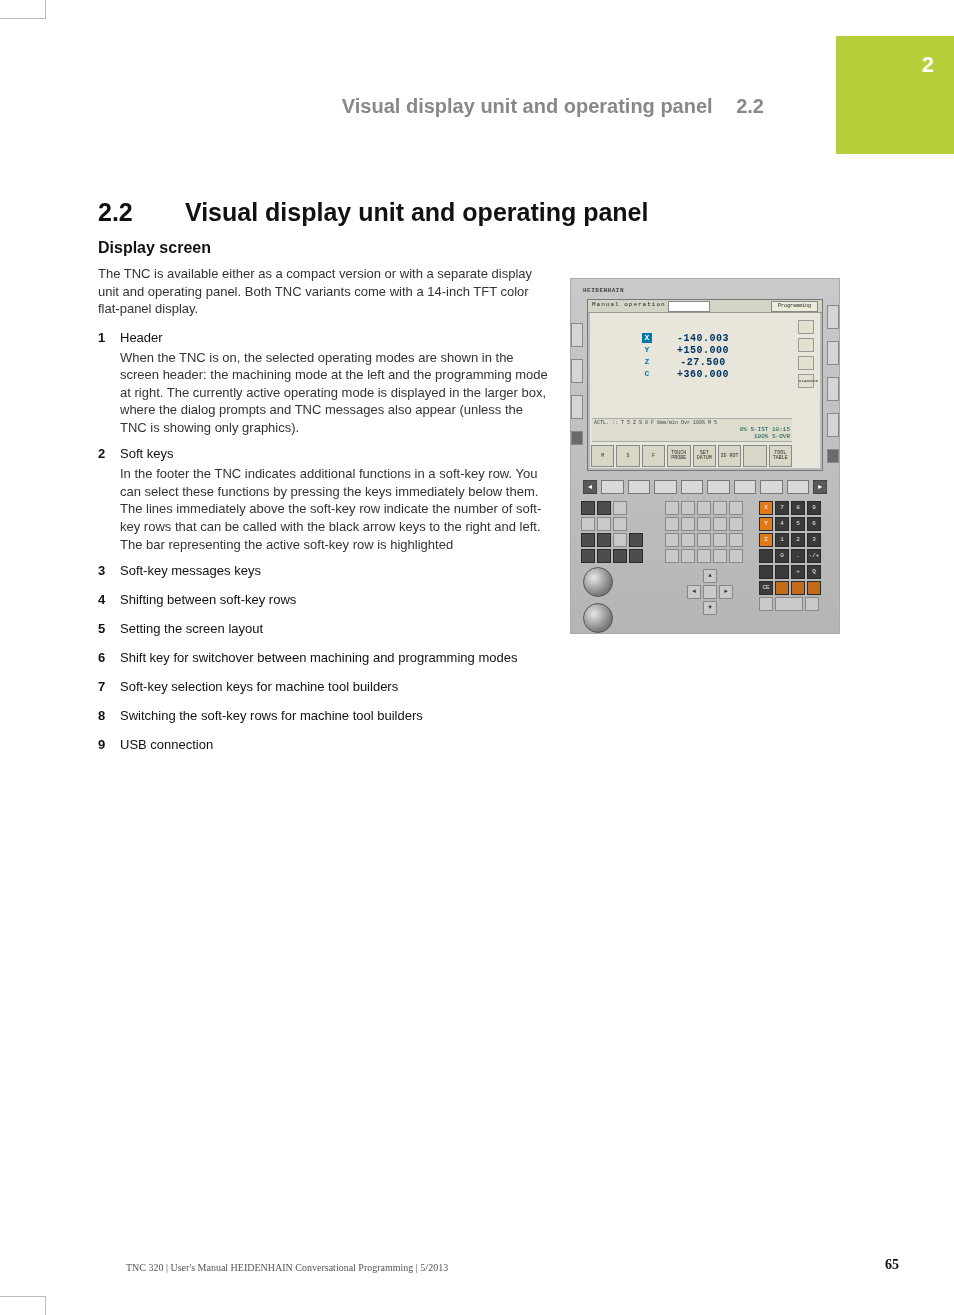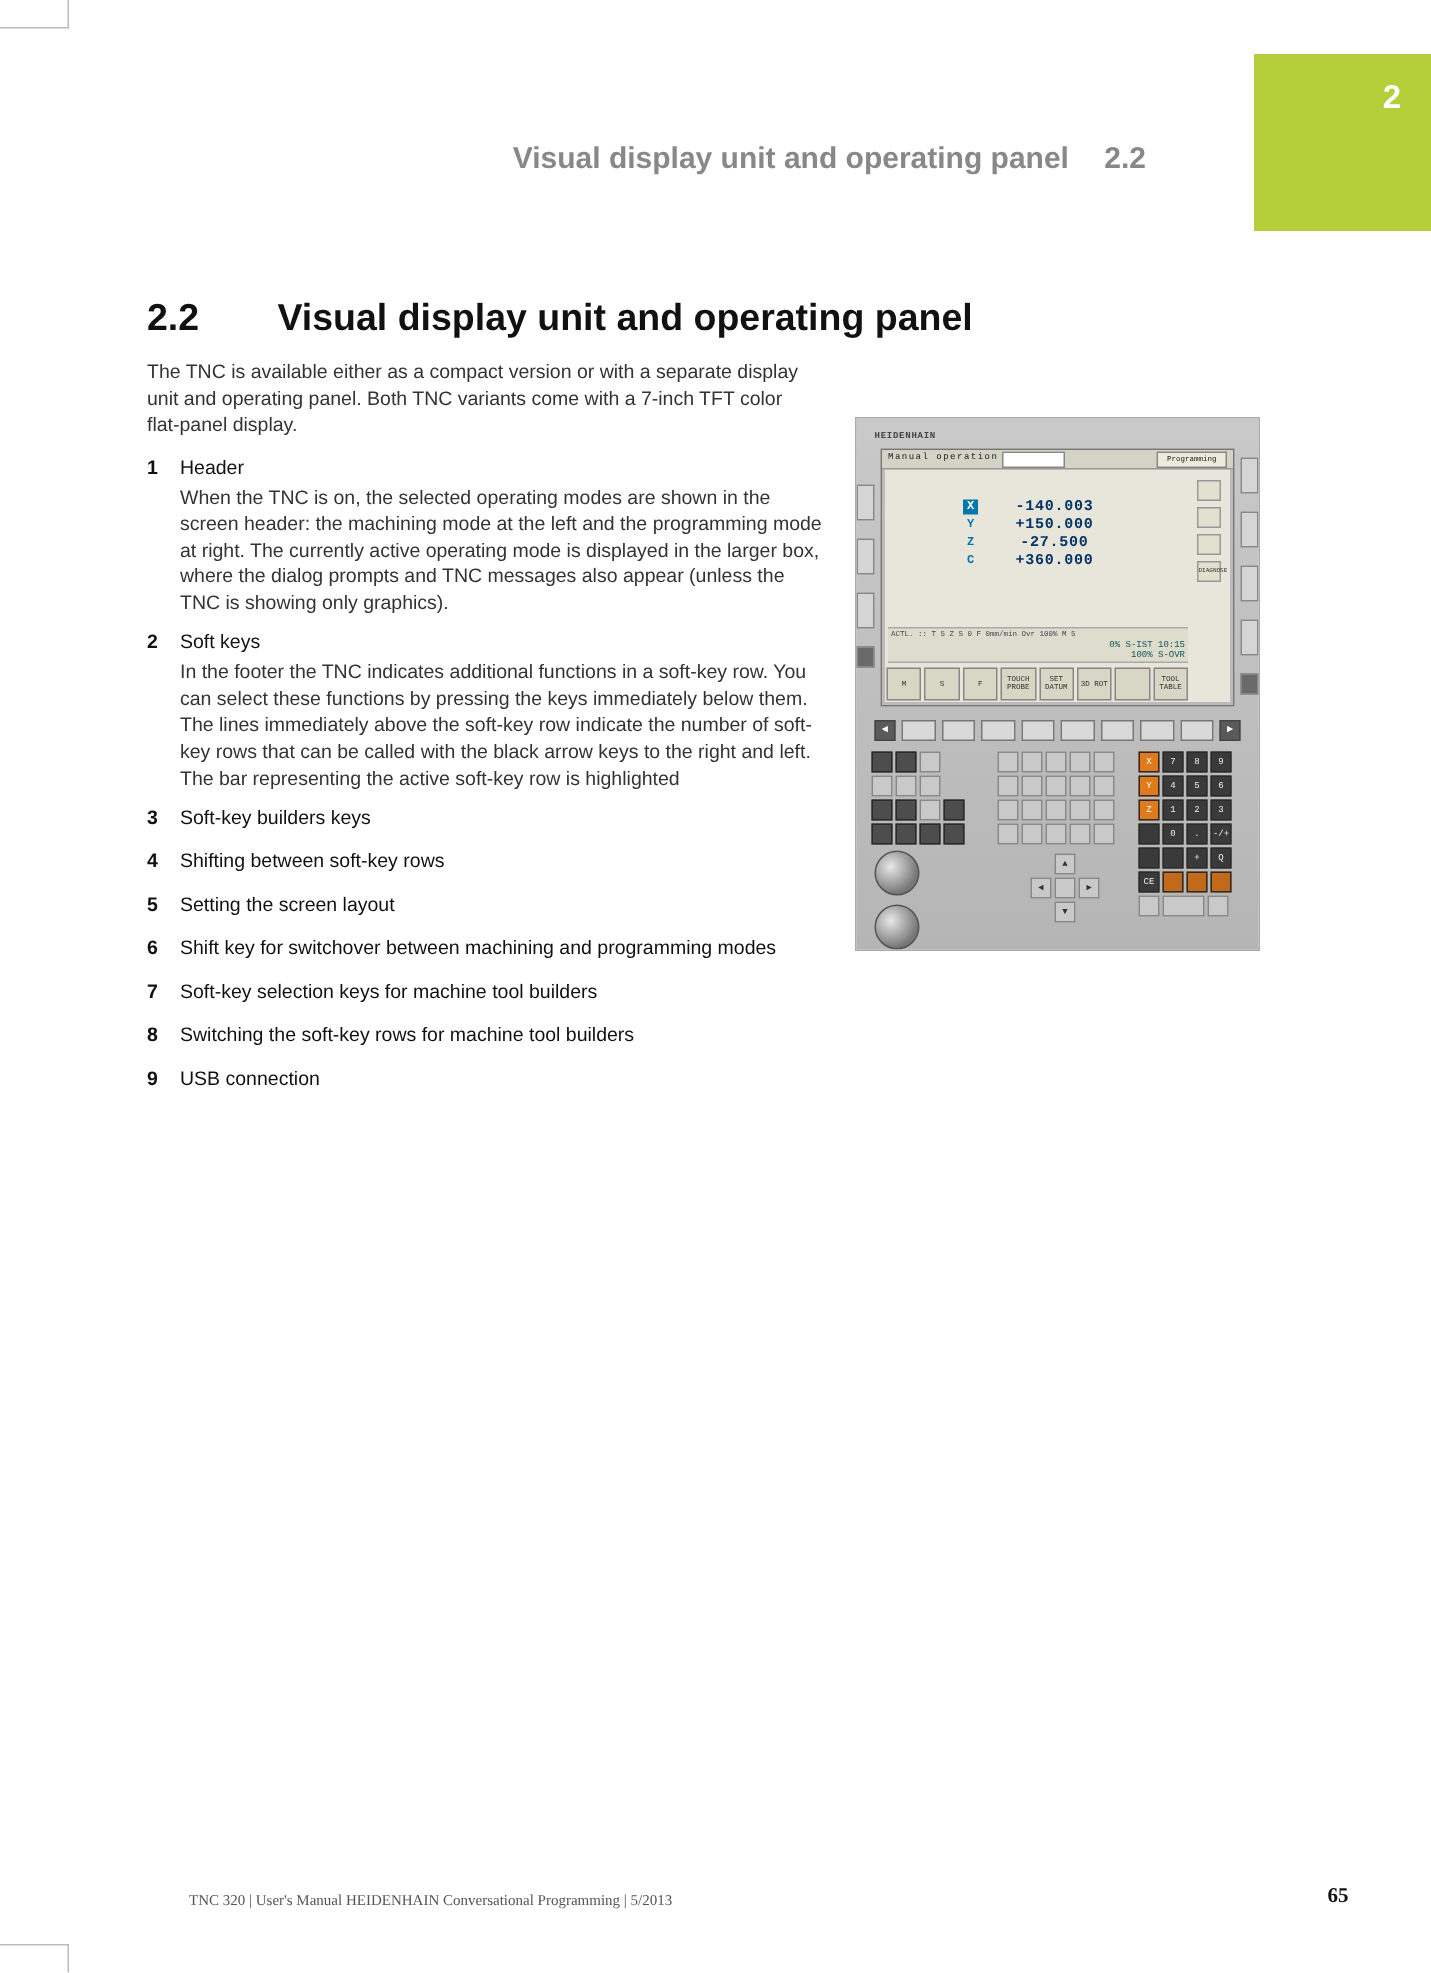--- a/index.html
+++ b/index.html
@@ -171,42 +171,43 @@
     <span>Visual display unit and operating panel</span>
     <span class="secno">2.2</span>
   </div>
 
   <div class="content">
     <h1 class="sect">
       <span class="num">2.2</span>
       <span>Visual display unit and operating panel</span>
     </h1>
 
-
-    <p class="intro">The TNC is available either as a compact version or with a separate display unit and operating panel. Both TNC variants come with a 7-inch TFT color flat-panel display.</p>
+    <h2 class="sub">Display screen</h2>
+
+    <p class="intro">The TNC is available either as a compact version or with a separate display unit and operating panel. Both TNC variants come with a 14-inch TFT color flat-panel display.</p>
 
     <div class="list">
       <div class="li">
         <div class="n">1</div>
         <div class="body">
           <span class="label">Header</span>
           <span class="desc">When the TNC is on, the selected operating modes are shown in the screen header: the machining mode at the left and the programming mode at right. The currently active operating mode is displayed in the larger box, where the dialog prompts and TNC messages also appear (unless the TNC is showing only graphics).</span>
         </div>
       </div>
       <div class="li">
         <div class="n">2</div>
         <div class="body">
           <span class="label">Soft keys</span>
           <span class="desc">In the footer the TNC indicates additional functions in a soft-key row. You can select these functions by pressing the keys immediately below them. The lines immediately above the soft-key row indicate the number of soft-key rows that can be called with the black arrow keys to the right and left. The bar representing the active soft-key row is highlighted</span>
         </div>
       </div>
       <div class="li">
         <div class="n">3</div>
         <div class="body">
-            <span class="label">Soft-key builders keys</span>
+            <span class="label">Soft-key messages keys</span>
           </div>
       </div>
       <div class="li">
         <div class="n">4</div>
         <div class="body">
             <span class="label">Shifting between soft-key rows</span>
           </div>
       </div>
       <div class="li">
         <div class="n">5</div>

